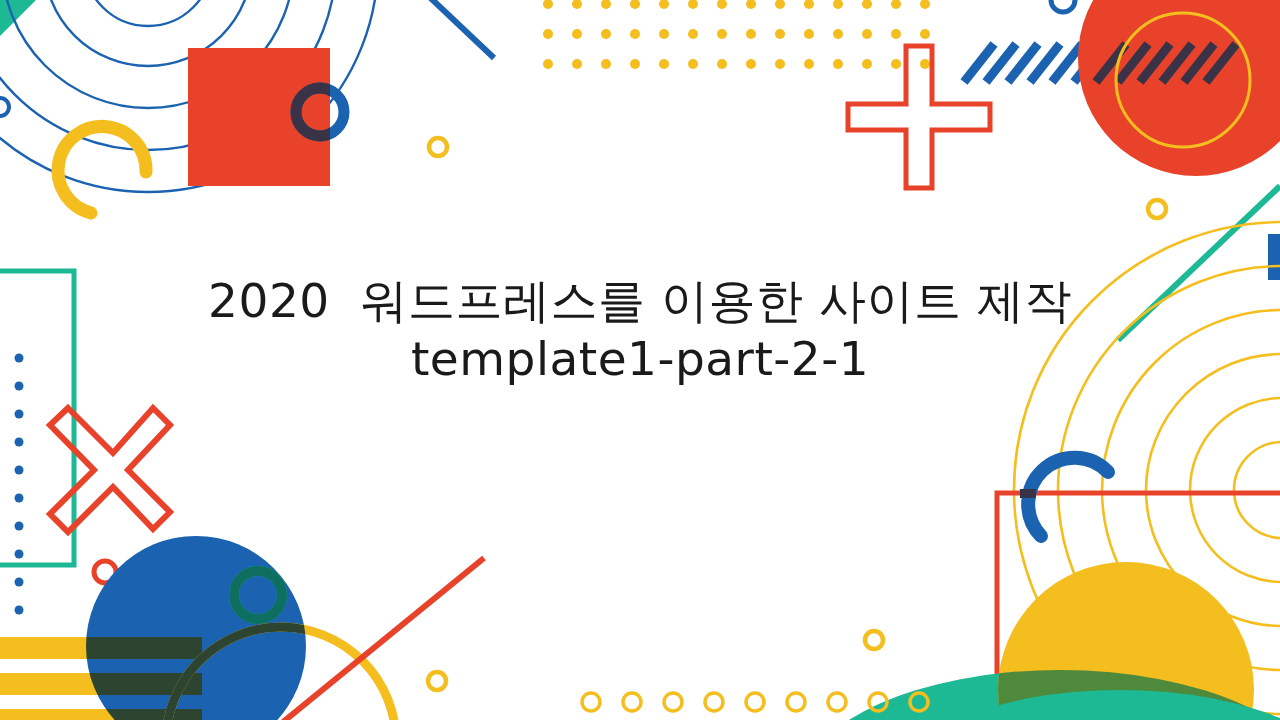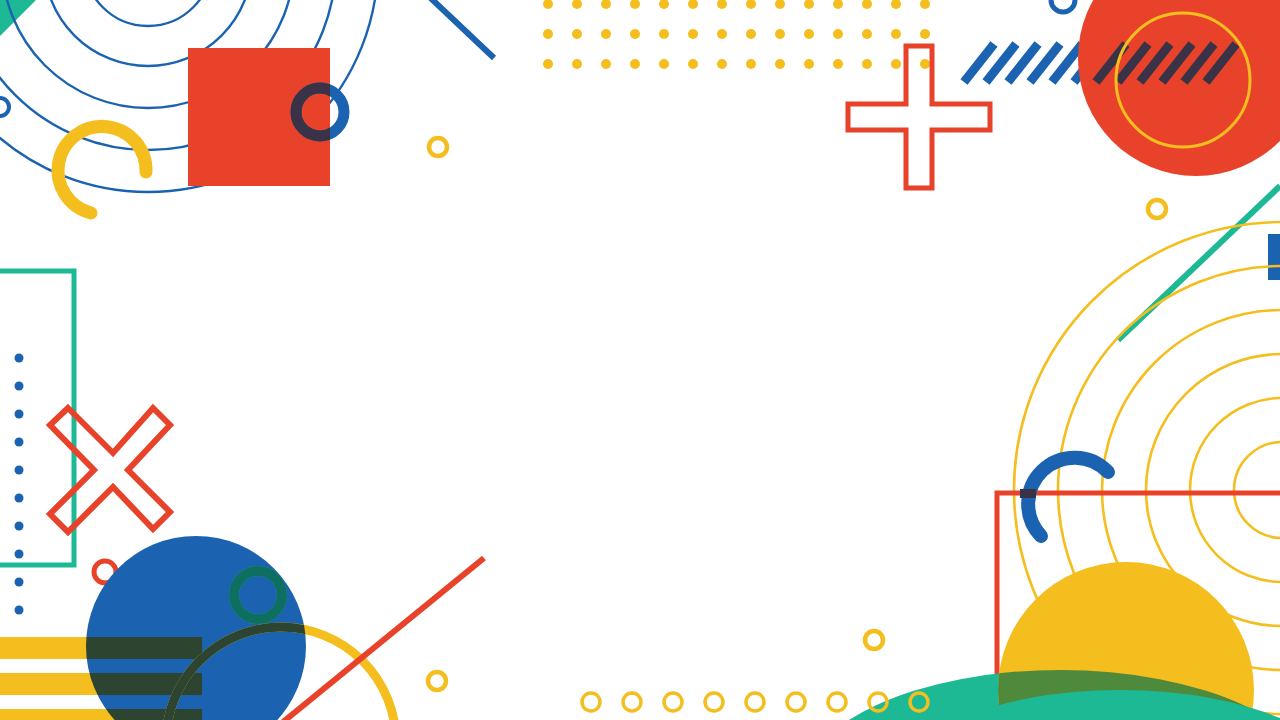--- a/index.html
+++ b/index.html
@@ -265,14 +265,18 @@
         <circle cx="837" cy="702" r="9"></circle>
         <circle cx="878" cy="702" r="9"></circle>
         <circle cx="919" cy="702" r="9"></circle>
       </g>
 
       <ellipse cx="1120" cy="800" rx="240" ry="110" fill="#1DB894"></ellipse>
 
     </g>
   </svg>
 
+  <div id="title-block">
+    <span id="title-line-1" style="color: rgb(26, 26, 26);">2020  워드프레스를 이용한 사이트 제작</span>
+    <span id="title-line-2" style="color: rgb(26, 26, 26);">template1-part-2-1</span>
+  </div>
 
 </div>
 
 </body></html>

